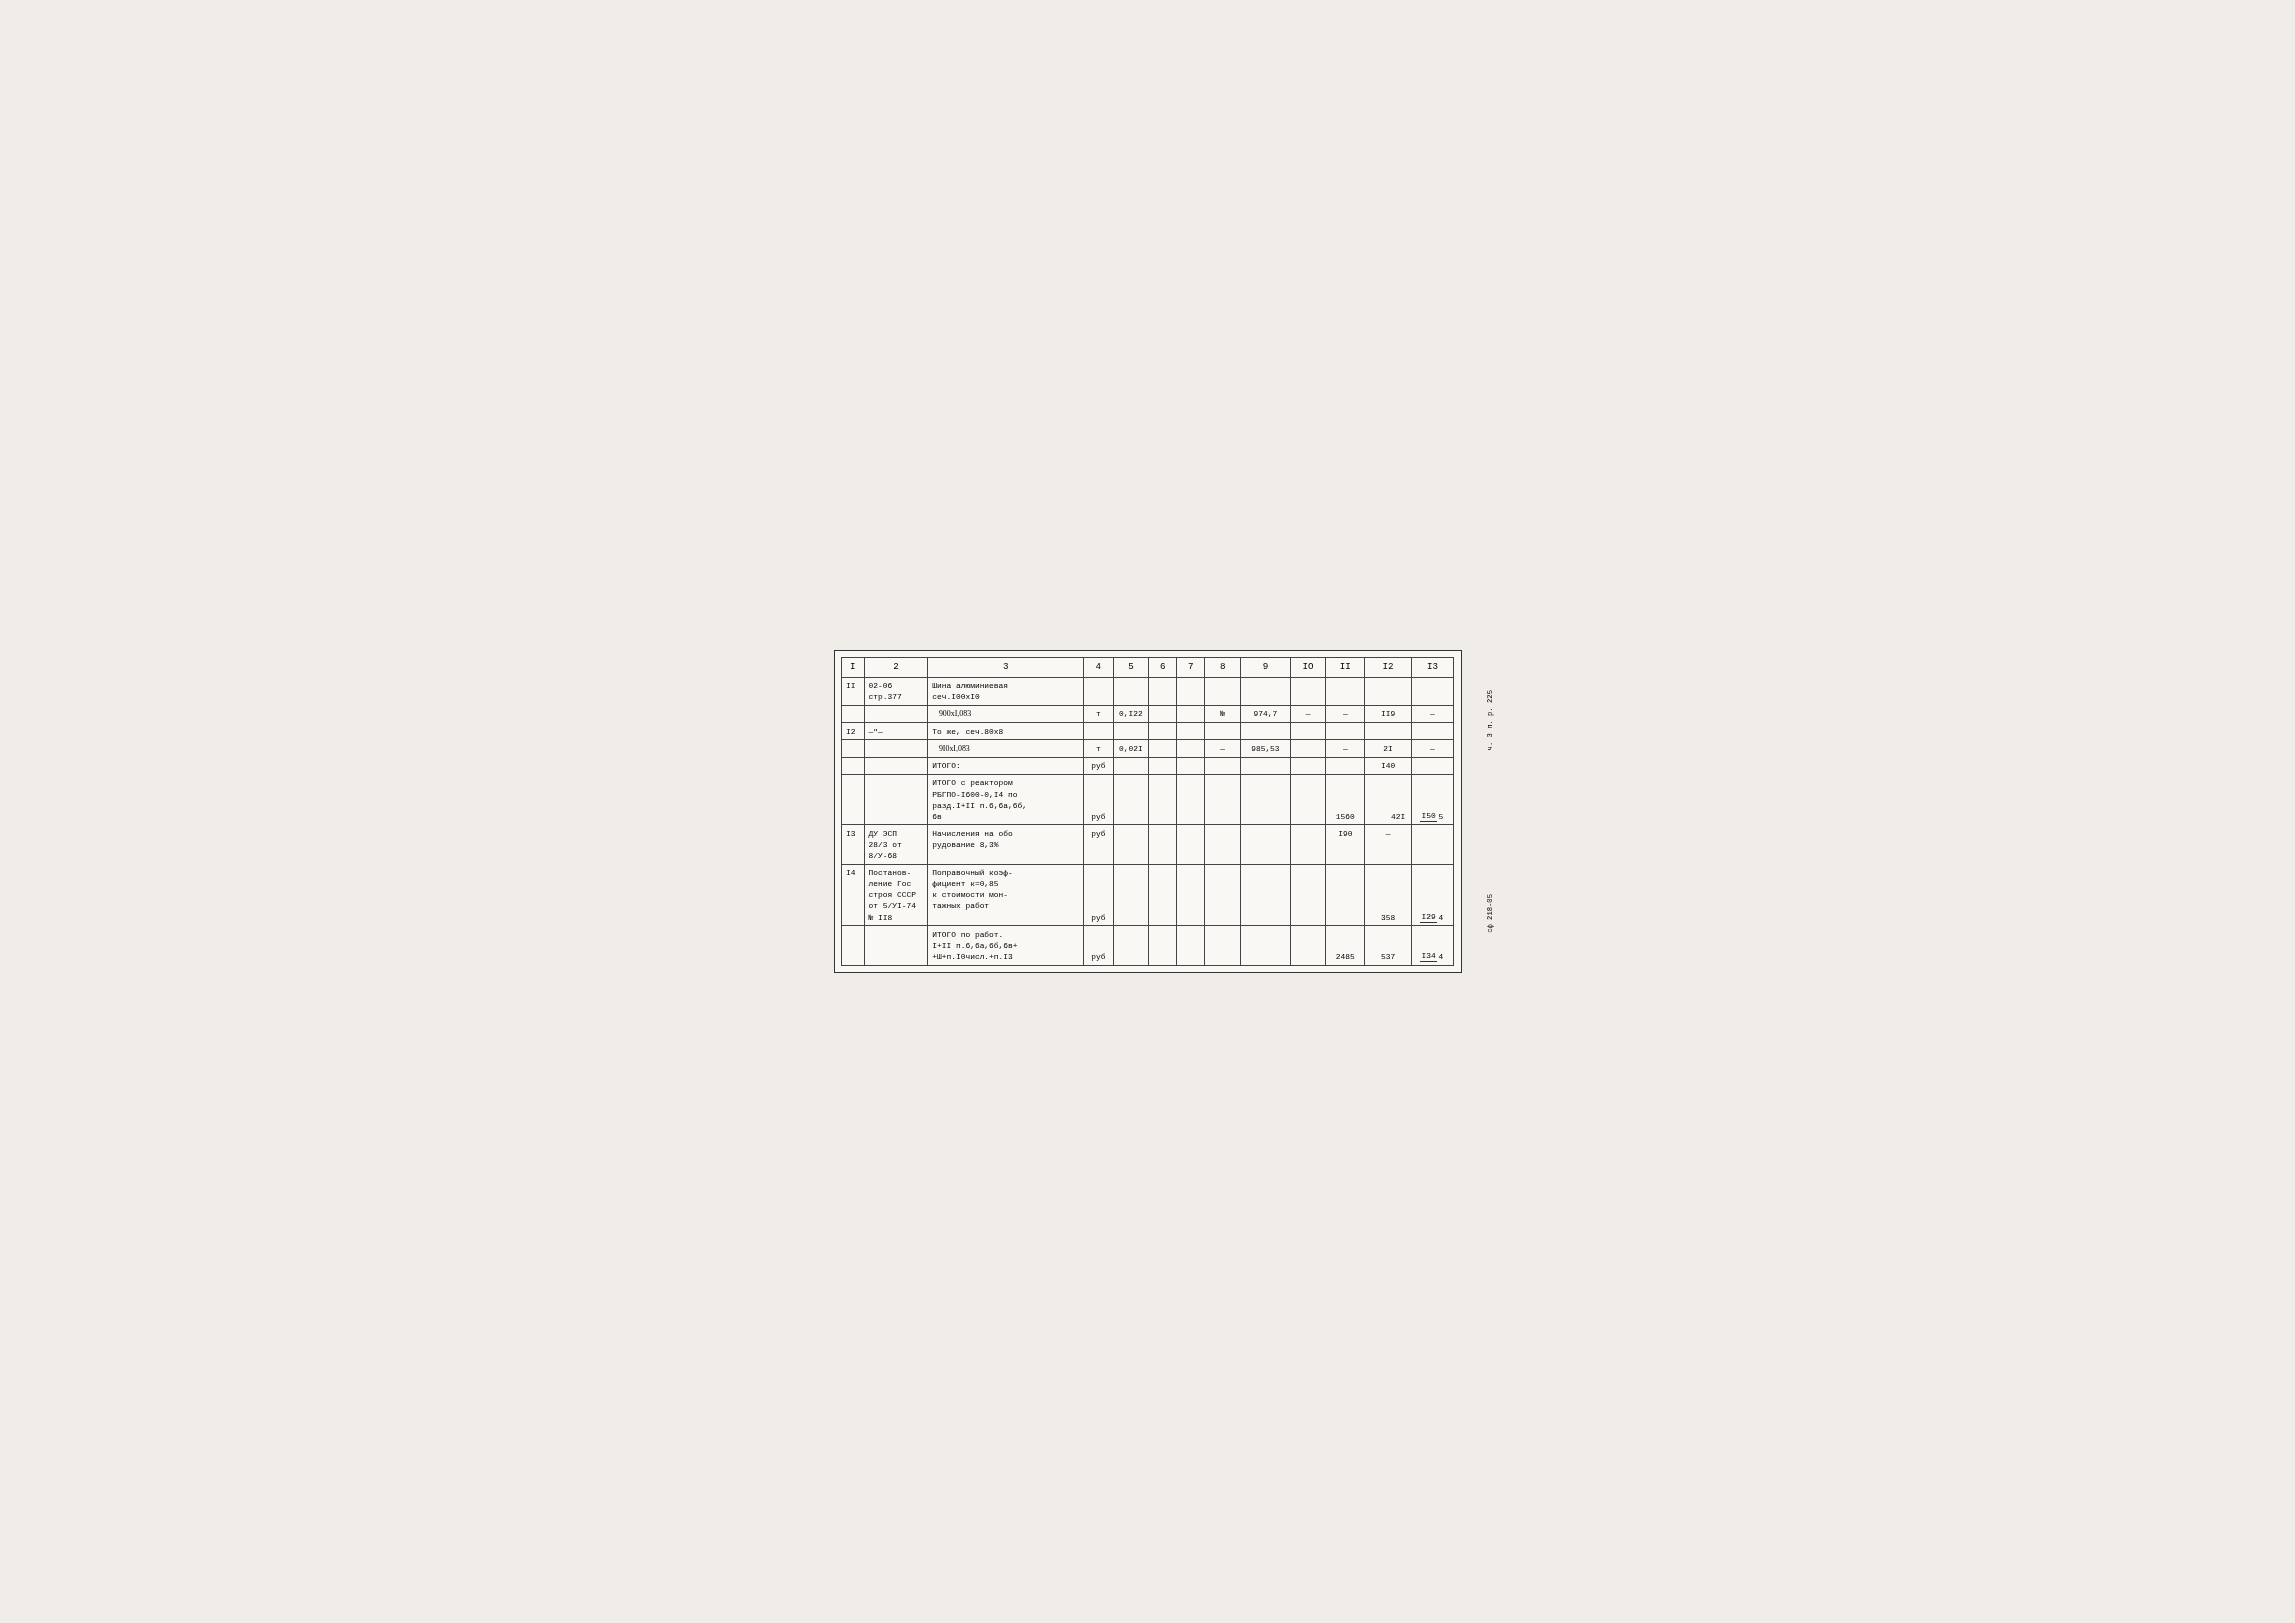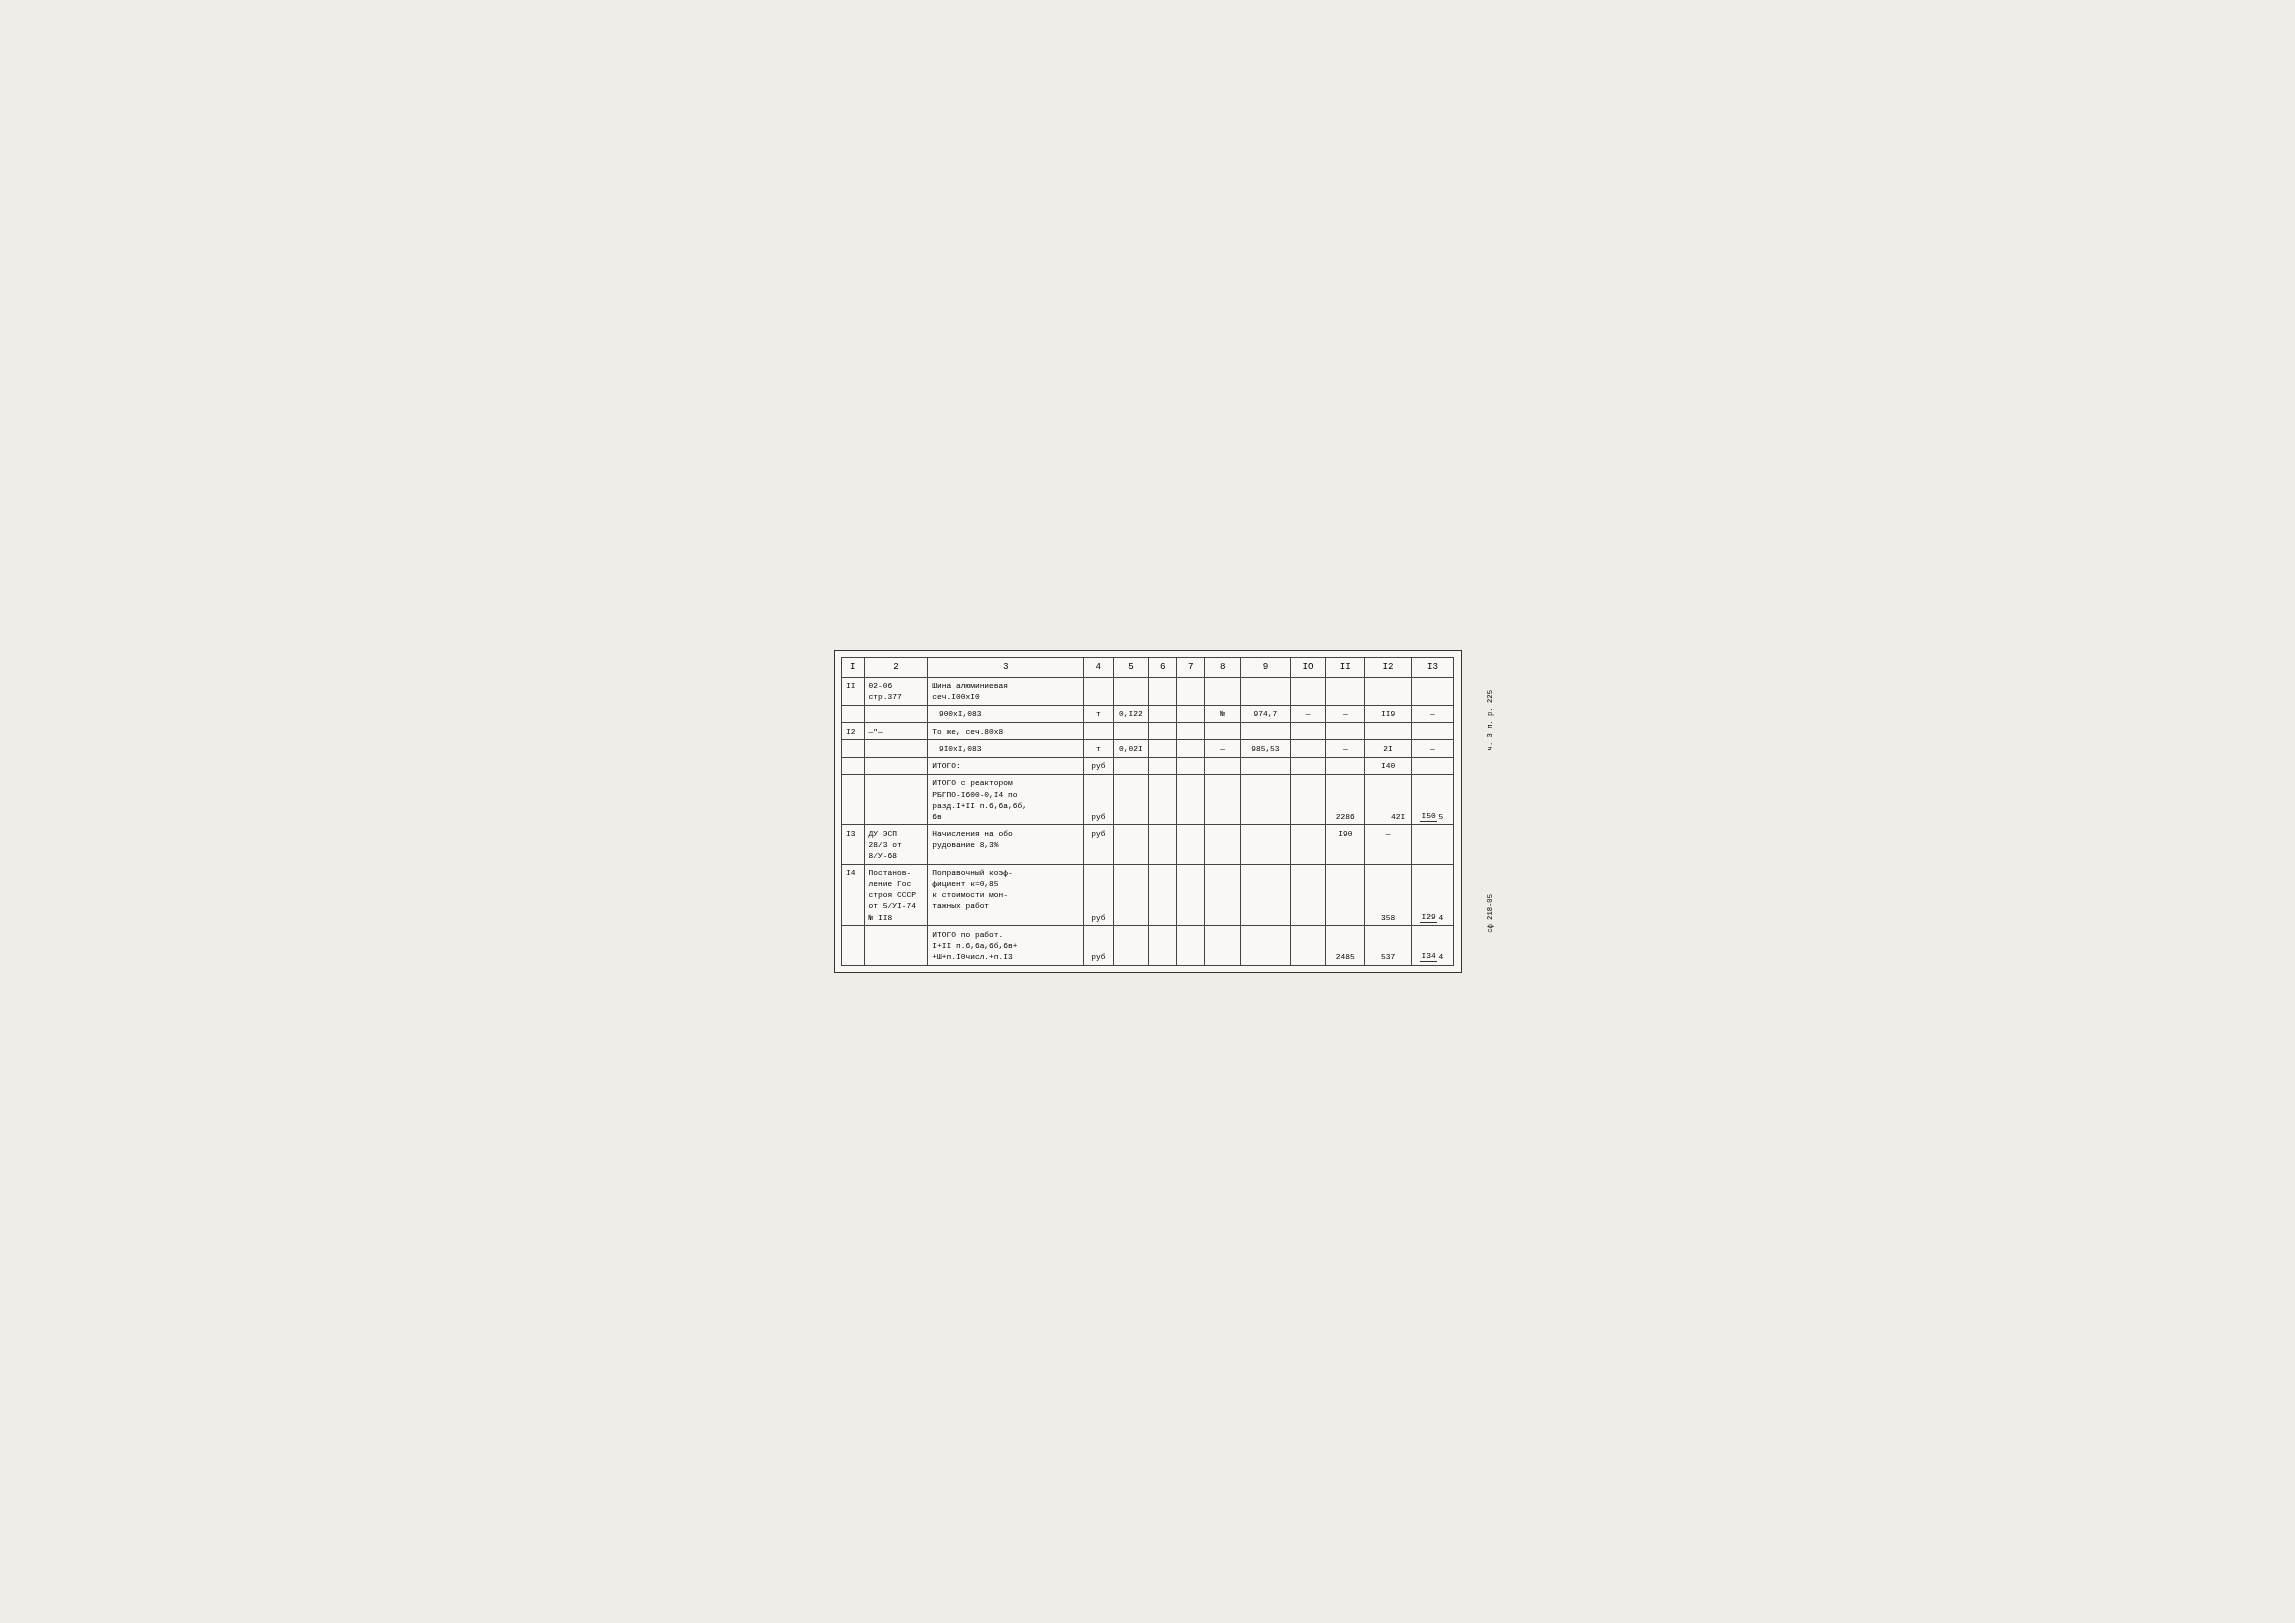--- a/index.html
+++ b/index.html
@@ -62,21 +62,21 @@
       padding: 0 1.3px;
       width: 100%;
       text-align: center;
     }
     .fraction .denominator {
       padding: 0 1.3px;
       text-align: center;
     }
     td { font-size: 7.9px; }
     .center { text-align: center; }
-    .indent { padding-left: 10.5px; }
+    .indent { padding-left: 10.5px; font-family: Liberation Serif, serif; }
   </style>
 </head>
 <body>
 
 <div class="page-wrapper">
   <table>
     <colgroup>
       <col class="col-1">
       <col class="col-2">
       <col class="col-3">
@@ -195,21 +195,21 @@
         <td></td>
         <td></td>
         <td>ИТОГО с реактором<br>РБГПО-I600-0,I4 по<br>разд.I+II п.6,6а,6б,<br>6в</td>
         <td class="center" style="vertical-align: bottom;">руб</td>
         <td></td>
         <td></td>
         <td></td>
         <td></td>
         <td></td>
         <td></td>
-        <td class="center" style="vertical-align: bottom;">2286</td>
+        <td class="center" style="vertical-align: bottom;">1560</td>
         <td class="center" style="vertical-align: bottom; padding-left: 24px;">42I</td>
         <td class="center" style="vertical-align: bottom;">
           <div class="fraction">
             <span class="numerator">I50</span>
             <span class="denominator">5</span>
           </div>
         </td>
       </tr>
 
       <tr>

